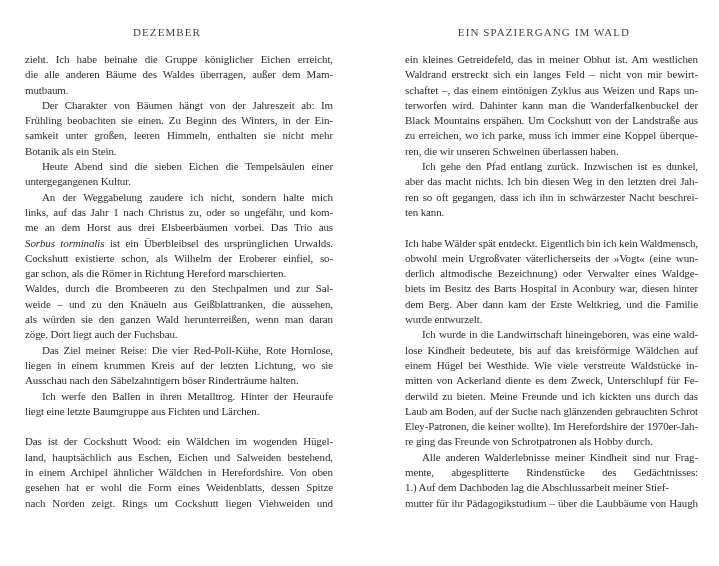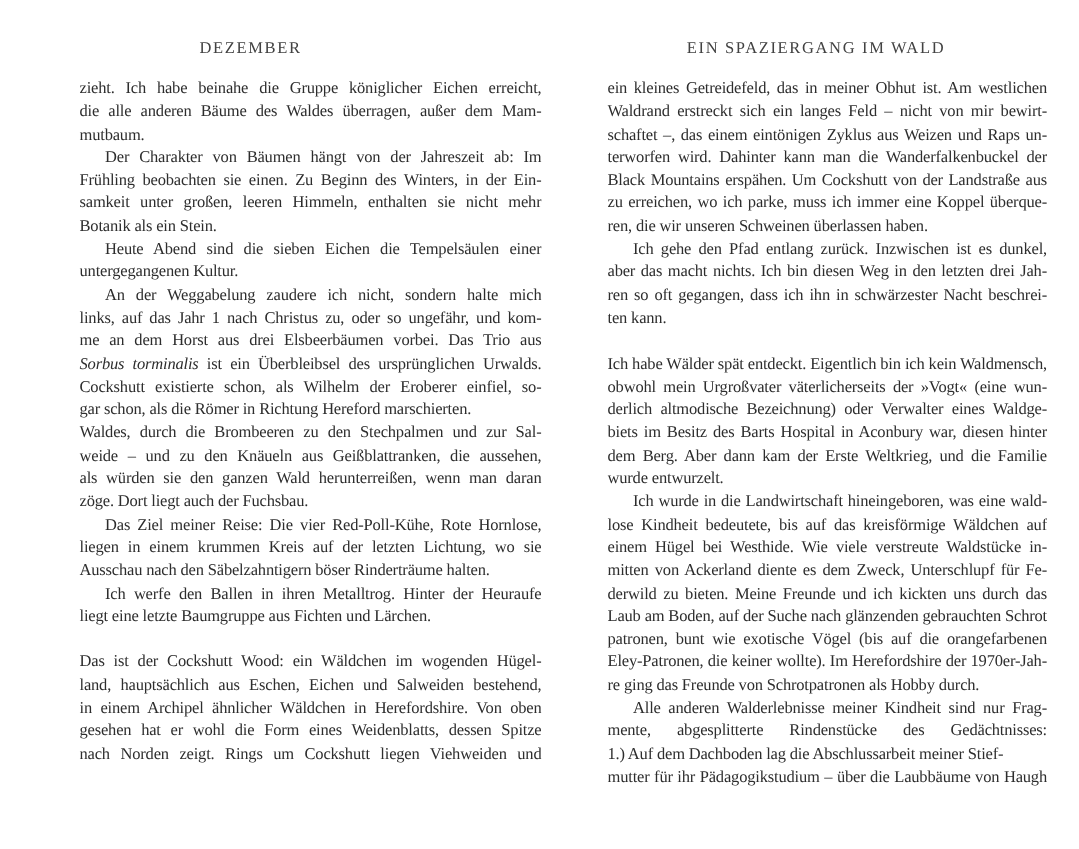--- a/index.html
+++ b/index.html
@@ -28,21 +28,21 @@
   .header-left  { left: 25px;  width: 284px; }
   .header-right { left: 405px; width: 278px; }
   .text-column {
     position: absolute;
     top: 52px;
     font-size: 11px;
     line-height: 15.3px;
     letter-spacing: -0.12px;
     color: #2d2d2d;
   }
-  .column-left  { left: 25px;  width: 308px; margin-left: 28px; }
+  .column-left  { left: 25px;  width: 308px; }
   .column-right { left: 405px; width: 293px; }
   .tline {
     display: block;
     height: 15.3px;
     white-space: nowrap;
     overflow: hidden;
     text-align: justify;
     text-align-last: justify;
   }
   .tline.endline { text-align-last: left; }
@@ -117,21 +117,20 @@
       <div class="tline"><span>derlich altmodische Bezeichnung) oder Verwalter eines Waldge-</span></div>
       <div class="tline"><span>biets im Besitz des Barts Hospital in Aconbury war, diesen hinter</span></div>
       <div class="tline"><span>dem Berg. Aber dann kam der Erste Weltkrieg, und die Familie</span></div>
       <div class="tline endline"><span>wurde entwurzelt.</span></div>
       <div class="tline indent"><span>Ich wurde in die Landwirtschaft hineingeboren, was eine wald-</span></div>
       <div class="tline"><span>lose Kindheit bedeutete, bis auf das kreisförmige Wäldchen auf</span></div>
       <div class="tline"><span>einem Hügel bei Westhide. Wie viele verstreute Waldstücke in-</span></div>
       <div class="tline"><span>mitten von Ackerland diente es dem Zweck, Unterschlupf für Fe-</span></div>
       <div class="tline"><span>derwild zu bieten. Meine Freunde und ich kickten uns durch das</span></div>
       <div class="tline"><span>Laub am Boden, auf der Suche nach glänzenden gebrauchten Schrot-</span></div>
-      <div class="tline"><span>patronen, bunt wie exotische Vögel (bis auf die orangefarbenen</span></div>
       <div class="tline"><span>Eley-Patronen, die keiner wollte). Im Herefordshire der 1970er-Jah-</span></div>
       <div class="tline endline"><span>re ging das Freunde von Schrotpatronen als Hobby durch.</span></div>
       <div class="tline indent"><span>Alle anderen Walderlebnisse meiner Kindheit sind nur Frag-</span></div>
       <div class="tline"><span>mente, abgesplitterte Rindenstücke des Gedächtnisses:</span></div>
       <div class="tline endline"><span>1.) Auf dem Dachboden lag die Abschlussarbeit meiner Stief-</span></div>
       <div class="tline"><span>mutter für ihr Pädagogikstudium – über die Laubbäume von Haugh</span></div>
     </div>
 
   <div class="folio folio-left">20</div>
   <div class="folio folio-right">21</div>

